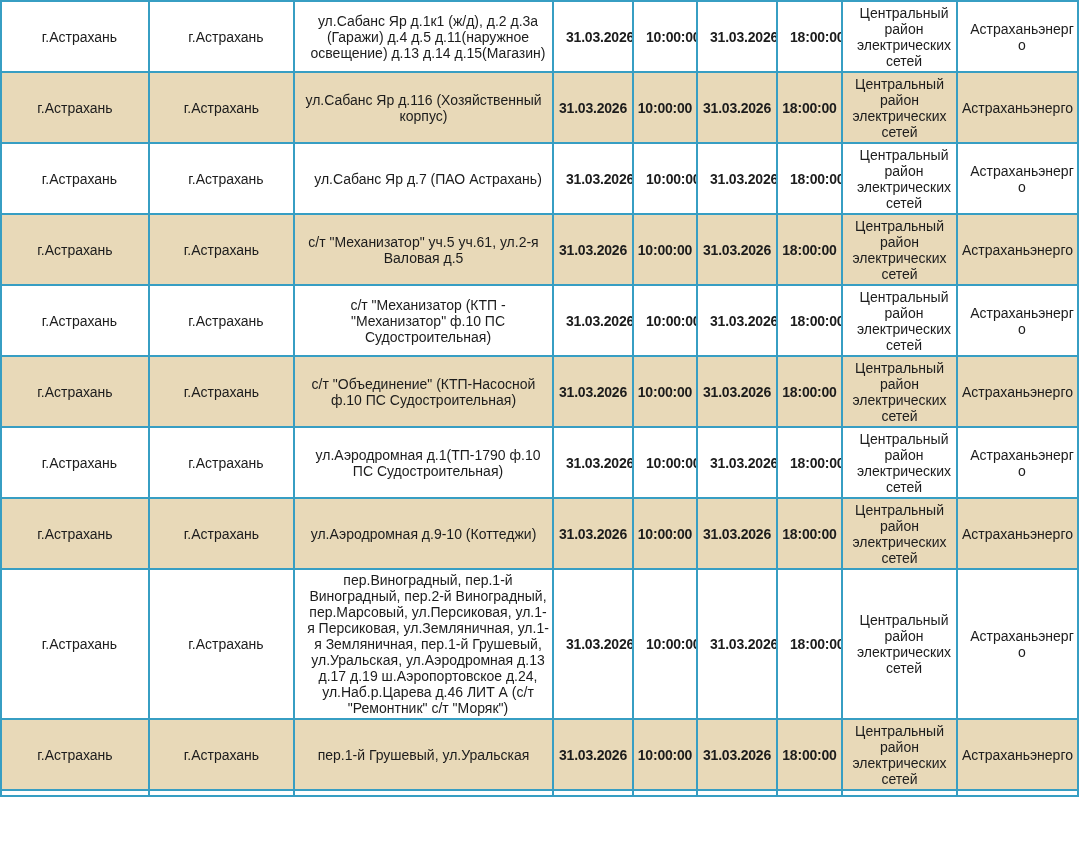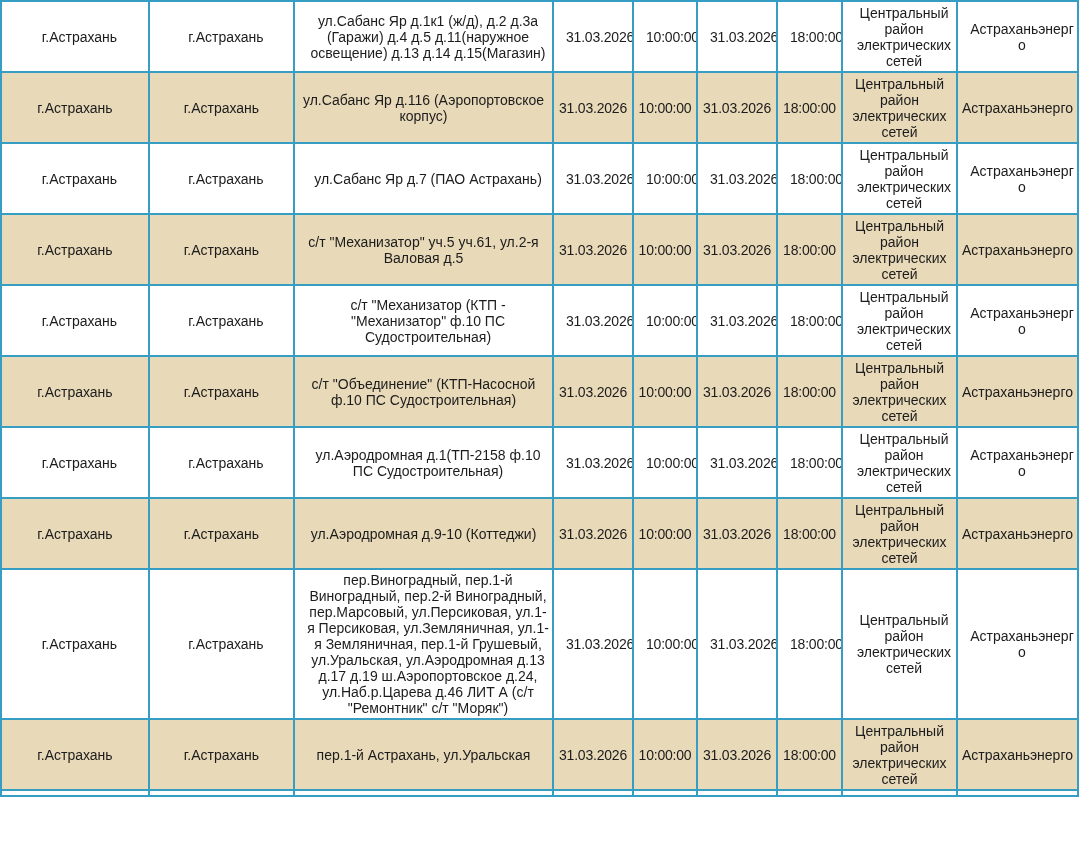--- a/index.html
+++ b/index.html
@@ -27,21 +27,21 @@
     font-size:14px;
     line-height:16px;
     color:var(--text-color);
     padding:2px 3px;
     height:71px;
     overflow:hidden;
     word-wrap:break-word;
   }
   tr.row-plain td{background:var(--row-bg);padding-left:12px;}
   tr.row-alt td{background:var(--alt-bg);}
-  td.nowrap{white-space:nowrap;letter-spacing:-0.2px;}
+  td.nowrap{white-space:nowrap;letter-spacing:-0.2px;font-weight:bold;}
   tr.partial td{height:6px;padding:0;background:var(--row-bg);}
 </style>
 </head>
 <body>
 
 <div class="viewport">
   <table class="outage-table">
     <colgroup>
       <col style="width:148px">
       <col style="width:145px">
@@ -61,21 +61,21 @@
     <td class="nowrap">31.03.2026</td>
     <td class="nowrap">10:00:00</td>
     <td class="nowrap">31.03.2026</td>
     <td class="nowrap">18:00:00</td>
     <td>Центральный район электрических сетей</td>
     <td>Астраханьэнерго</td>
   </tr>
         <tr class="table-row row-alt">
     <td>г.Астрахань</td>
     <td>г.Астрахань</td>
-    <td>ул.Сабанс Яр д.116 (Аэропортовское корпус)</td>
+    <td>ул.Сабанс Яр д.116 (Хозяйственный корпус)</td>
     <td class="nowrap">31.03.2026</td>
     <td class="nowrap">10:00:00</td>
     <td class="nowrap">31.03.2026</td>
     <td class="nowrap">18:00:00</td>
     <td>Центральный район электрических сетей</td>
     <td>Астраханьэнерго</td>
   </tr>
         <tr class="table-row row-plain">
     <td>г.Астрахань</td>
     <td>г.Астрахань</td>
@@ -116,21 +116,21 @@
     <td class="nowrap">31.03.2026</td>
     <td class="nowrap">10:00:00</td>
     <td class="nowrap">31.03.2026</td>
     <td class="nowrap">18:00:00</td>
     <td>Центральный район электрических сетей</td>
     <td>Астраханьэнерго</td>
   </tr>
         <tr class="table-row row-plain">
     <td>г.Астрахань</td>
     <td>г.Астрахань</td>
-    <td>ул.Аэродромная д.1(ТП-2158 ф.10 ПС Судостроительная)</td>
+    <td>ул.Аэродромная д.1(ТП-1790 ф.10 ПС Судостроительная)</td>
     <td class="nowrap">31.03.2026</td>
     <td class="nowrap">10:00:00</td>
     <td class="nowrap">31.03.2026</td>
     <td class="nowrap">18:00:00</td>
     <td>Центральный район электрических сетей</td>
     <td>Астраханьэнерго</td>
   </tr>
         <tr class="table-row row-alt">
     <td>г.Астрахань</td>
     <td>г.Астрахань</td>
@@ -149,21 +149,21 @@
     <td class="nowrap">31.03.2026</td>
     <td class="nowrap">10:00:00</td>
     <td class="nowrap">31.03.2026</td>
     <td class="nowrap">18:00:00</td>
     <td>Центральный район электрических сетей</td>
     <td>Астраханьэнерго</td>
   </tr>
         <tr class="table-row row-alt">
     <td>г.Астрахань</td>
     <td>г.Астрахань</td>
-    <td>пер.1-й Астрахань, ул.Уральская</td>
+    <td>пер.1-й Грушевый, ул.Уральская</td>
     <td class="nowrap">31.03.2026</td>
     <td class="nowrap">10:00:00</td>
     <td class="nowrap">31.03.2026</td>
     <td class="nowrap">18:00:00</td>
     <td>Центральный район электрических сетей</td>
     <td>Астраханьэнерго</td>
   </tr>
         <tr class="table-row partial">
     <td></td>
     <td></td>

